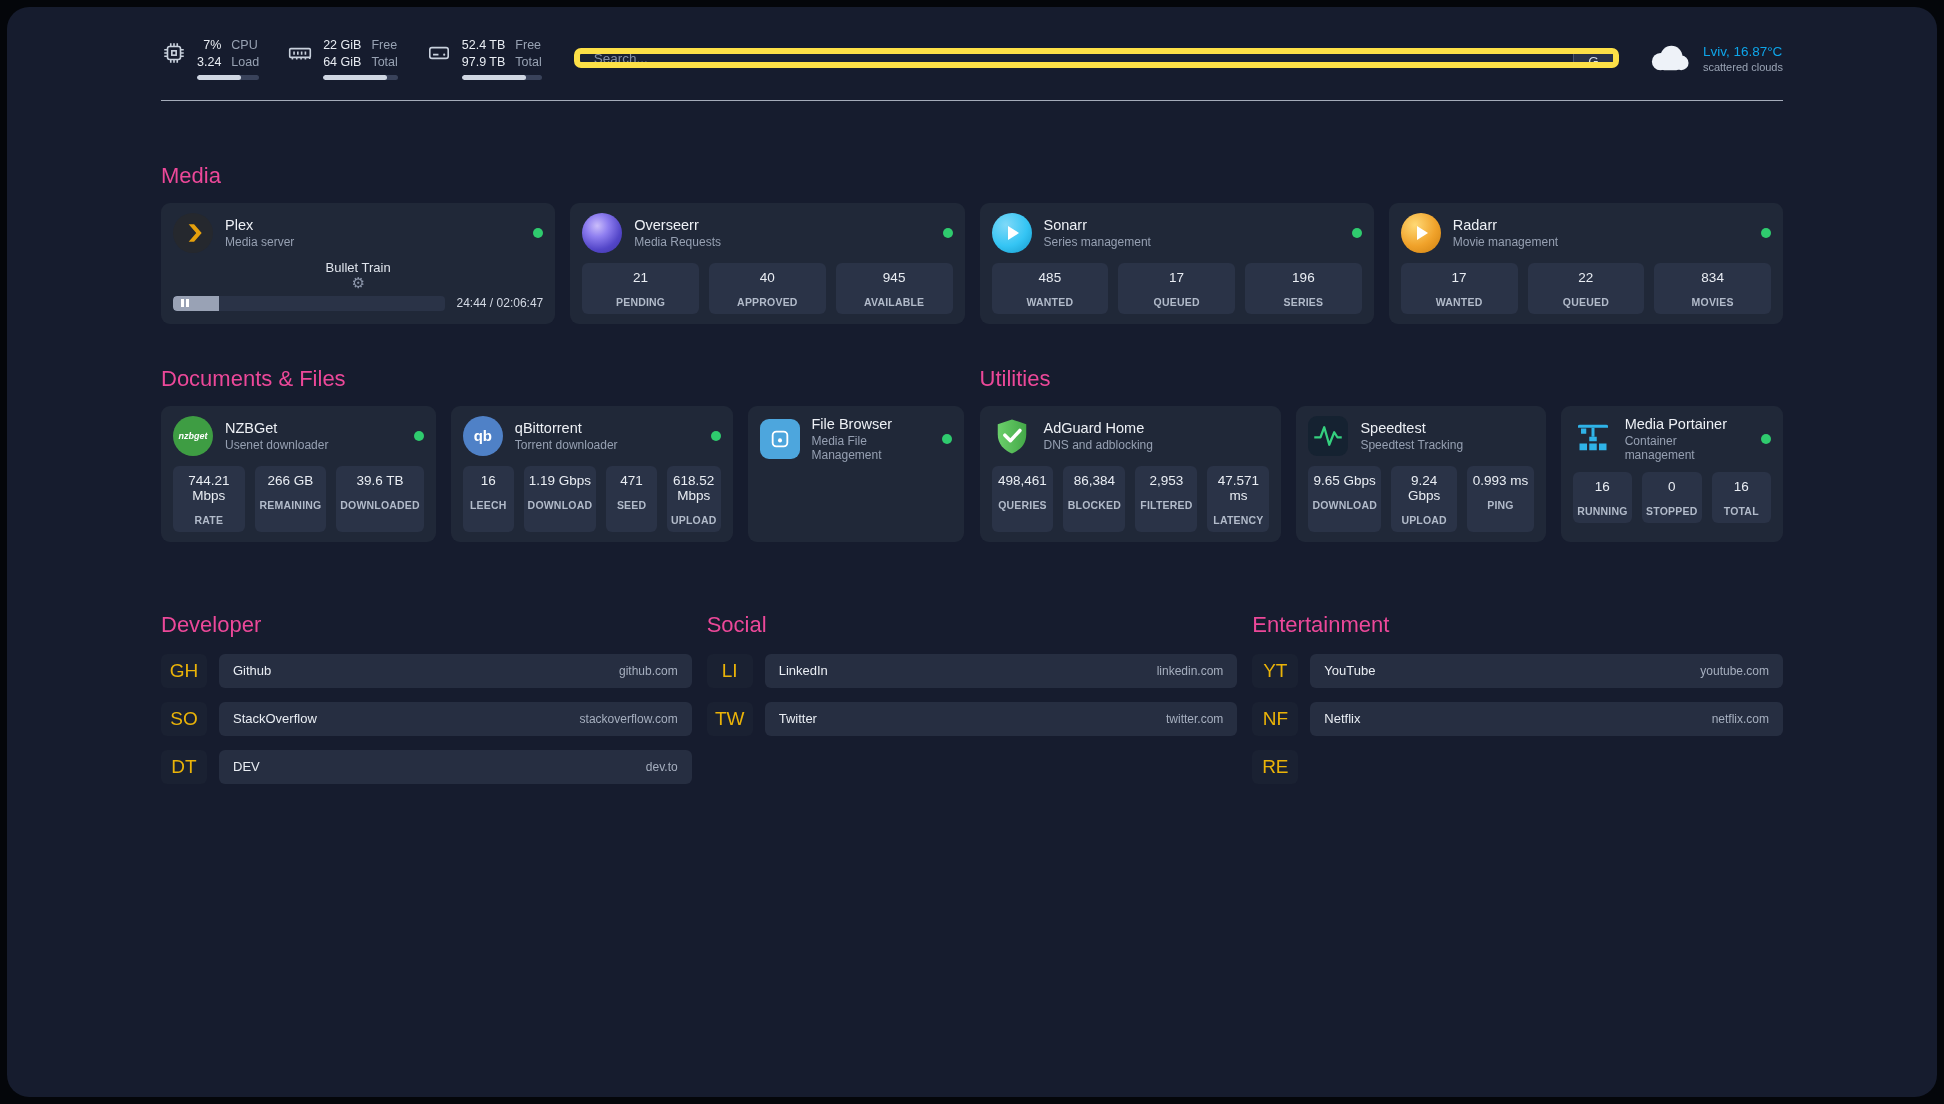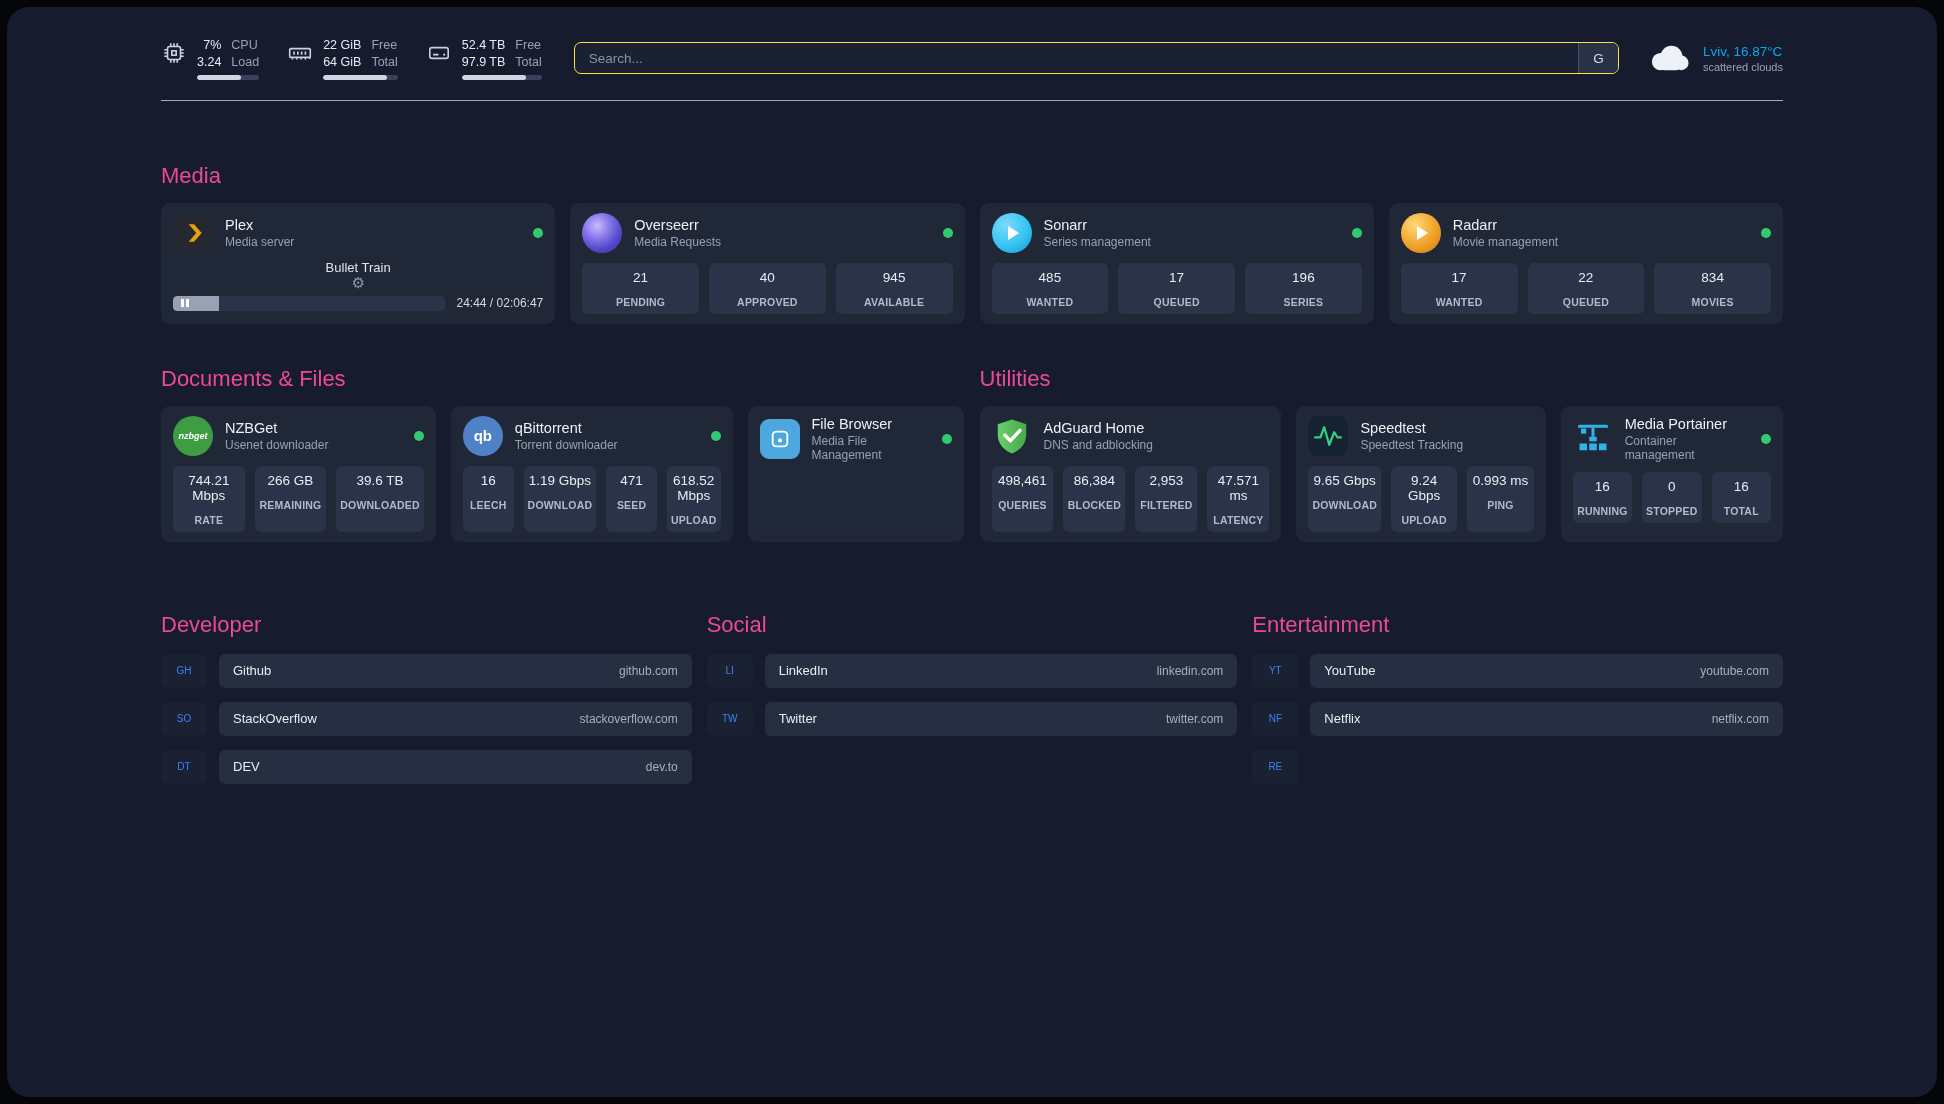--- a/index.html
+++ b/index.html
@@ -20,22 +20,22 @@
   .topbar { display:flex; align-items:center; padding-top:30px; }
   .res { display:flex; align-items:flex-start; gap:10px; margin-right:28px; }
   .res-icon { width:26px; height:26px; color:#c9d1dd; margin-top:3px; flex:0 0 26px; }
   .res-icon svg { width:100%; height:100%; }
   .res-grid { display:flex; gap:10px; font-size:12.5px; line-height:1.35; }
   .res-vals { color:#e8ecf2; text-align:right; }
   .res-labels { color:#98a2b3; }
   .res-bar { height:5px; background:#39425a; border-radius:3px; margin-top:4px; overflow:hidden; }
   .res-bar-fill { height:100%; background:#cfd6e2; border-radius:3px; }
 
-  .search-wrap { flex:1; display:flex; align-items:stretch; height:32px;
-    background:#1a2133; border:1px solid #fde047; border-radius:7px;
+  .search-wrap { flex:1; display:flex; align-items:stretch; height:20px;
+    background:#1a2133; border:6px solid #fde047; border-radius:7px;
     margin:0 28px 0 4px; overflow:hidden; }
   .search-input { flex:1; background:transparent; border:none; outline:none;
     color:#dfe4ec; font-size:13.5px; padding:0 14px; font-family:inherit; }
   .search-input::placeholder { color:#8791a5; }
   .search-btn { width:40px; background:#2a3247; border:none; border-left:1px solid #4a5470;
     color:#d6dce8; font-size:13.5px; cursor:pointer; font-family:inherit; }
 
   .weather { display:flex; align-items:center; gap:12px; }
   .weather-icon svg { width:44px; height:30px; display:block; }
   .w-loc { font-size:13.5px; color:#0ea5e9; }
@@ -77,21 +77,21 @@
 
   .two-col { display:grid; grid-template-columns:1fr 1fr; gap:15px; margin-top:42px; }
   .col-stack { display:flex; gap:15px; margin-top:14px; }
 
   
   .bottom { margin-top:70px; }
   .bm-grid { display:grid; grid-template-columns:repeat(3,1fr); gap:15px; }
   .bm-list { display:flex; flex-direction:column; gap:14px; margin-top:16px; }
   .bm-row { display:flex; align-items:center; gap:12px; cursor:pointer; }
   .bm-abbr { width:46px; height:34px; border-radius:6px; background:#1a2132;
-    color:#3b82f6; font-size:10px; display:flex; align-items:center; justify-content:center; flex:0 0 46px; }
+    color:#eab308; font-size:19px; display:flex; align-items:center; justify-content:center; flex:0 0 46px; }
   .bm-bar { flex:1; height:34px; background:#262e41; border-radius:6px;
     display:flex; align-items:center; justify-content:space-between; padding:0 14px; }
   .bm-name { font-size:13px; color:#e9edf3; }
   .bm-url { font-size:12px; color:#a6afbf; }
 
   .icon-txt { color:#fff; font-weight:bold; }
   .tri { width:0; height:0; border-top:7px solid transparent; border-bottom:7px solid transparent; border-left:11px solid #fff; margin-left:4px; }
 </style>
 </head>
 <body>

